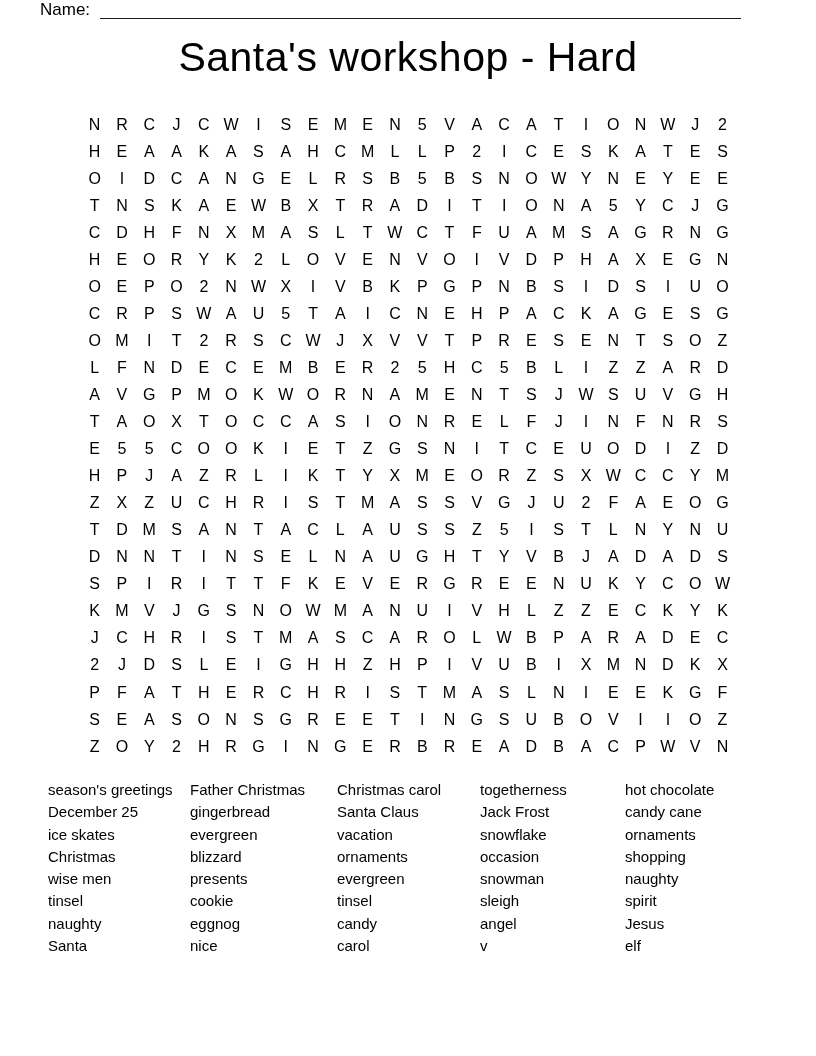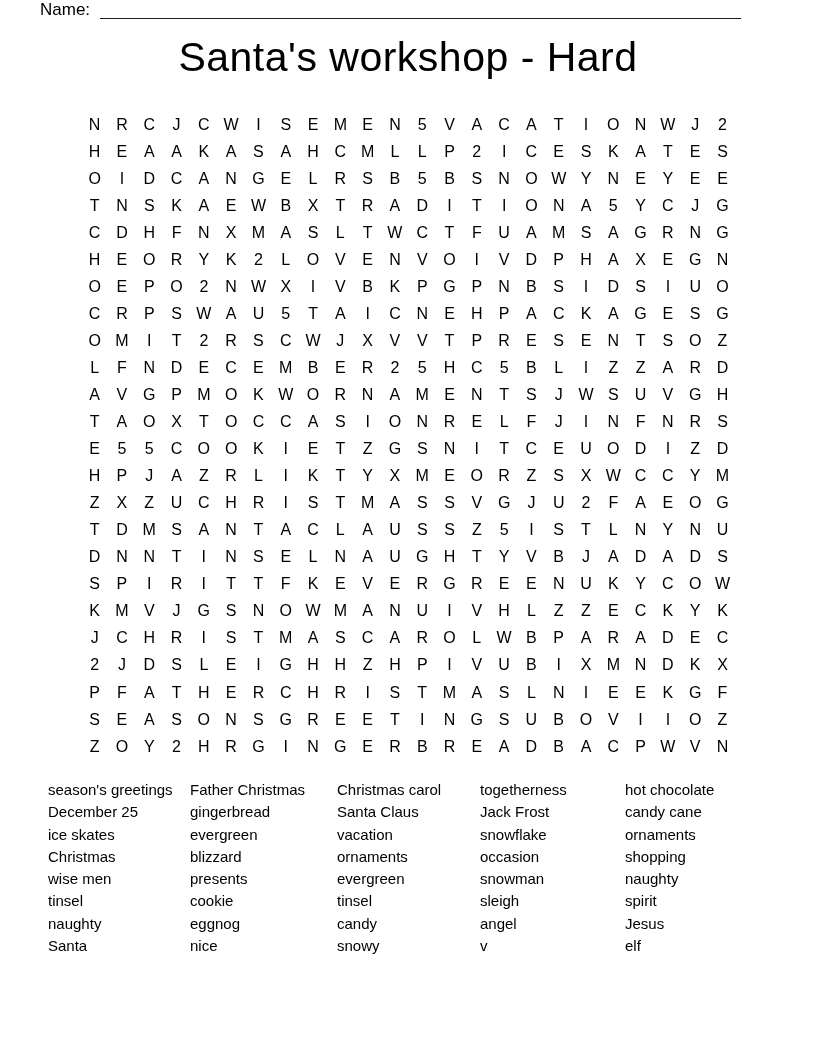--- a/index.html
+++ b/index.html
@@ -693,21 +693,21 @@
         <div class="word">nice</div>
       </div>
       <div class="word-col">
         <div class="word">Christmas carol</div>
         <div class="word">Santa Claus</div>
         <div class="word">vacation</div>
         <div class="word">ornaments</div>
         <div class="word">evergreen</div>
         <div class="word">tinsel</div>
         <div class="word">candy</div>
-        <div class="word">snowy</div>
+        <div class="word">carol</div>
       </div>
       <div class="word-col">
         <div class="word">togetherness</div>
         <div class="word">Jack Frost</div>
         <div class="word">snowflake</div>
         <div class="word">occasion</div>
         <div class="word">snowman</div>
         <div class="word">sleigh</div>
         <div class="word">angel</div>
         <div class="word">v</div>

